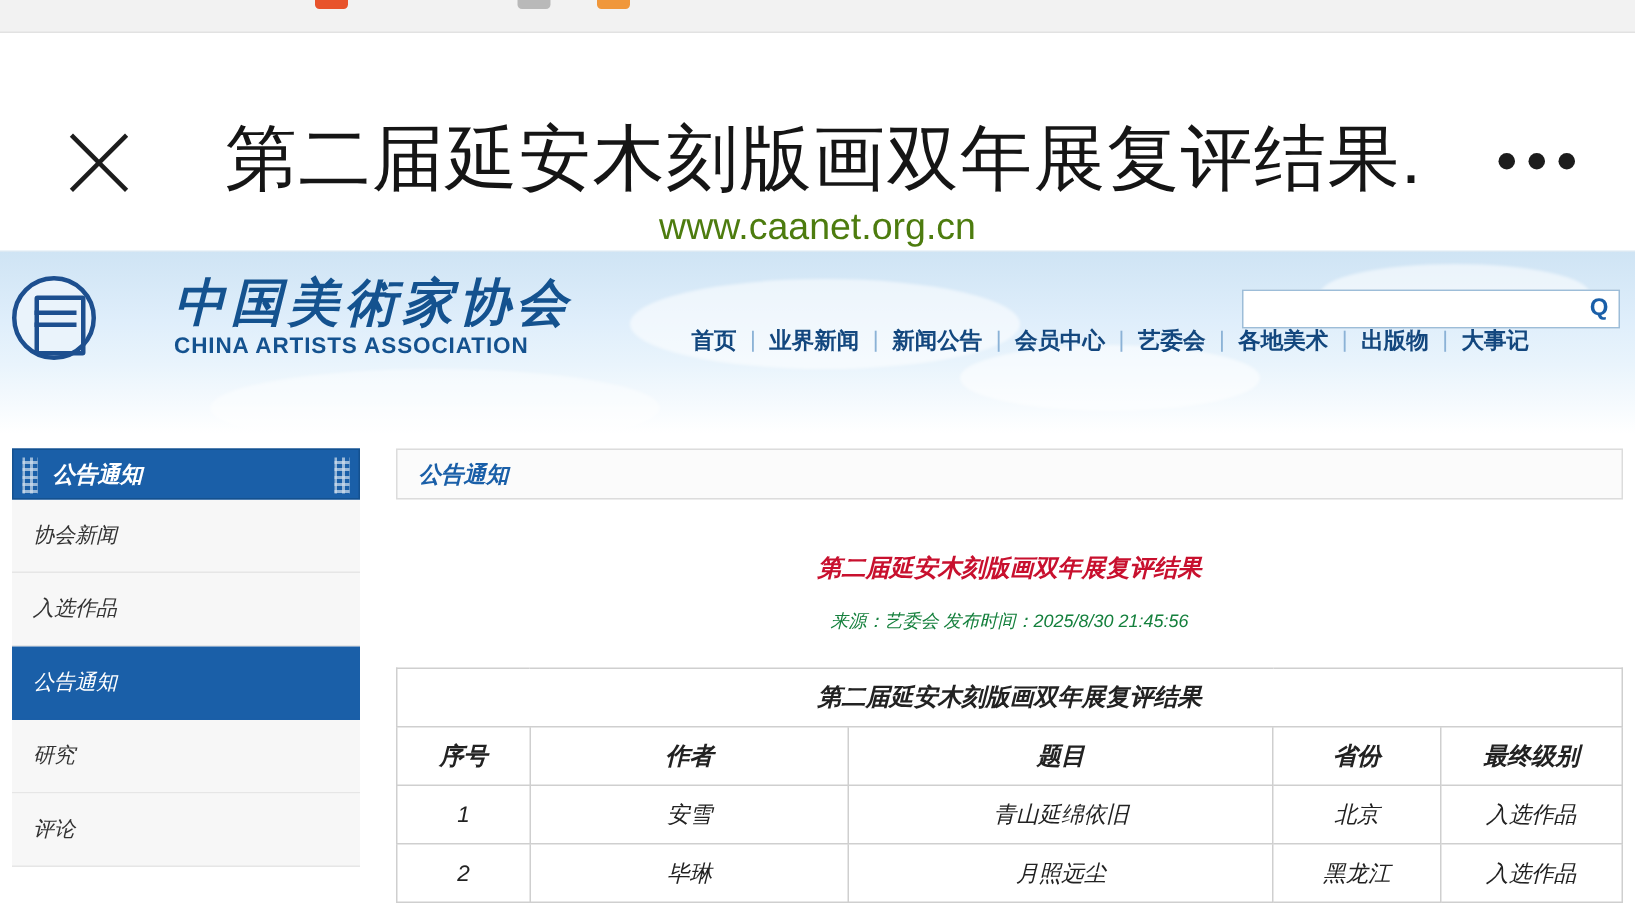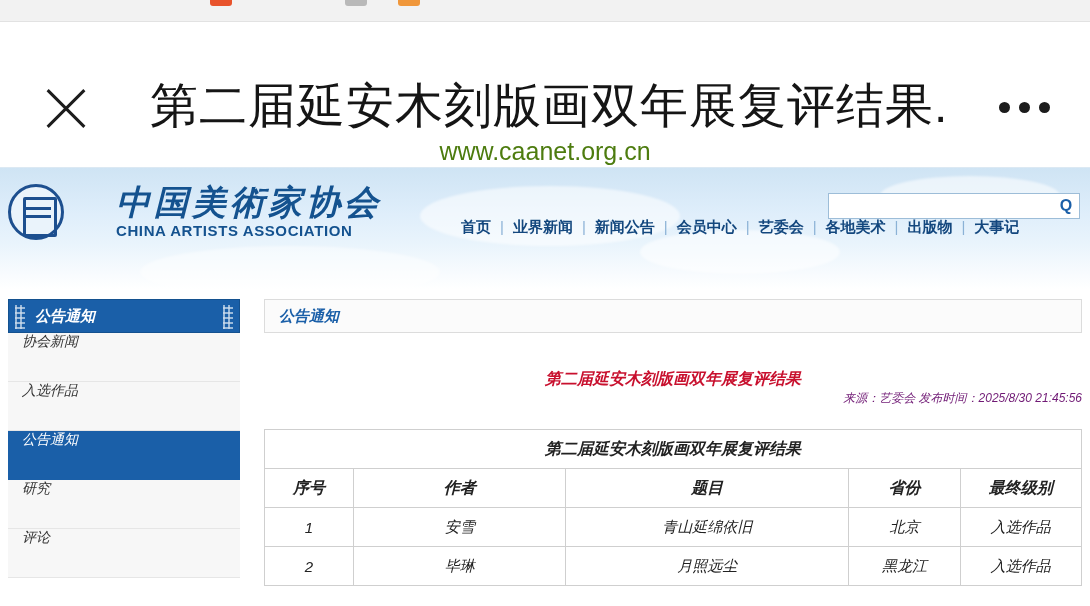--- a/index.html
+++ b/index.html
@@ -225,21 +225,21 @@
       repeating-linear-gradient(0deg, rgba(255,255,255,.7) 0 2px, transparent 2px 5px),
       repeating-linear-gradient(90deg, rgba(255,255,255,.7) 0 2px, transparent 2px 5px);
     opacity: .8;
   }
   .sidebar-head::before { left: 6px; }
   .sidebar-head::after  { right: 6px; }
 
   .side-item {
     height: 49px;
     display: flex;
-    align-items: flex-start;
+    align-items: center;
     padding-left: 14px;
     font-size: 14px;
     color: #333333;
     border-bottom: 1px solid #e6e6e6;
     background: #f7f7f7;
     cursor: pointer;
   }
   .side-item.active {
     background: #1a5fa8;
     color: #ffffff;
@@ -263,24 +263,24 @@
     color: #1a5fa8;
   }
   .article-title {
     text-align: center;
     font-size: 16px;
     font-weight: bold;
     color: #c8102e;
     margin-top: 36px;
   }
   .article-meta {
-    text-align: right;
+    text-align: center;
     font-size: 12px;
-    color: #701a75;
-    margin-top: 0;
+    color: #15803d;
+    margin-top: 16px;
   }
 
   table.result {
     width: 100%;
     border-collapse: collapse;
     margin-top: 22px;
     table-layout: fixed;
   }
   table.result td, table.result th {
     border: 1px solid #cfcfcf;

